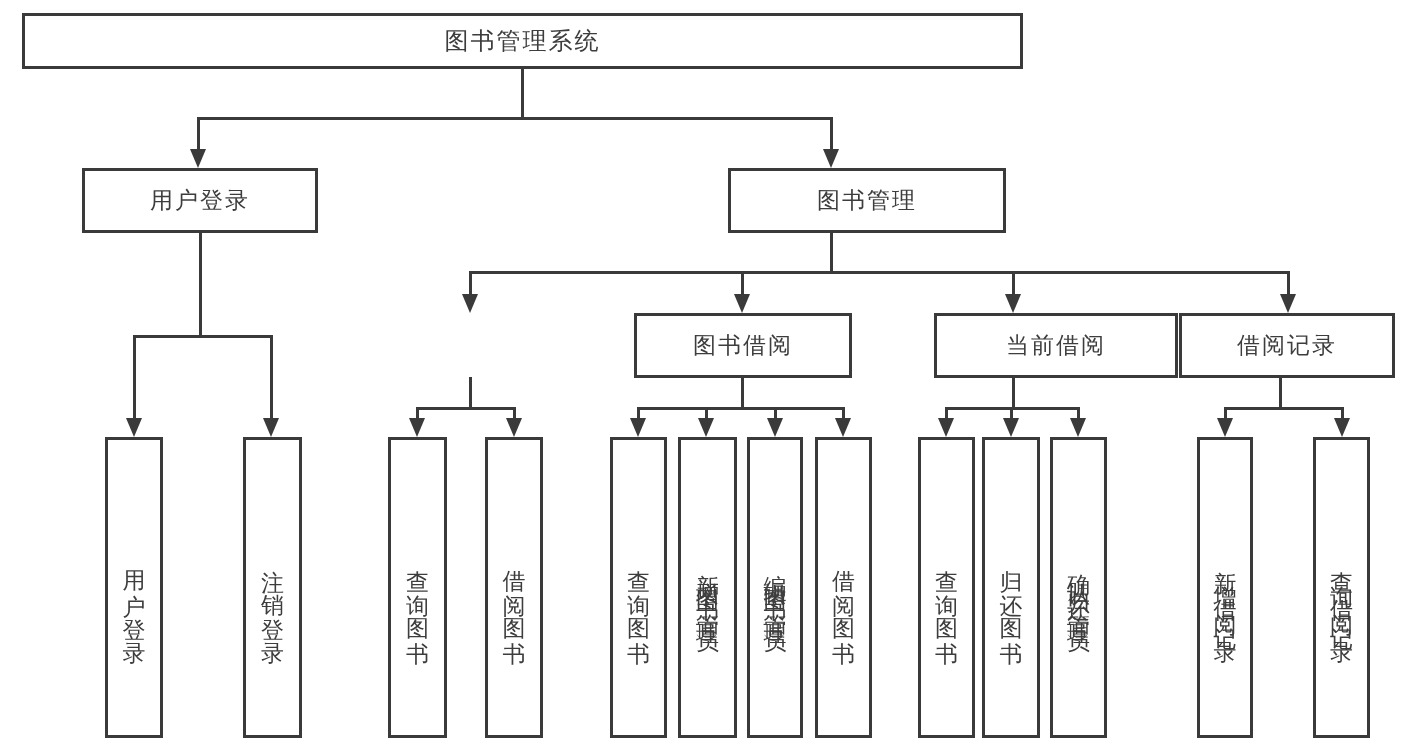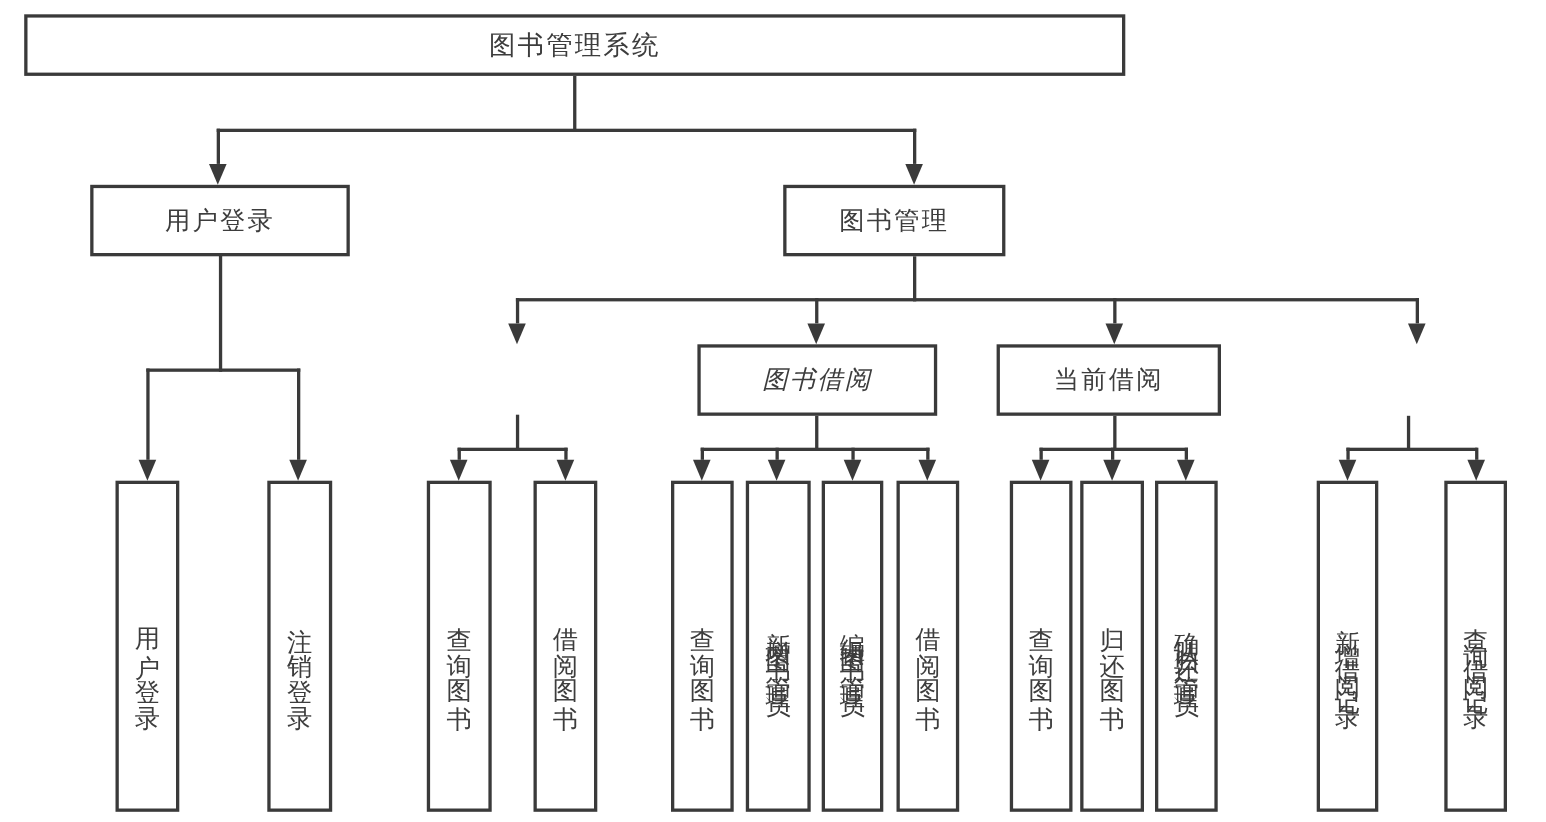--- a/index.html
+++ b/index.html
@@ -59,33 +59,36 @@
 <div class="canvas">
 
   <div class="box h-box root-box" style="left:22px; top:13px; width:1001px; height:56px;">
     <span>图书管理系统</span>
   </div>
 
   <div class="box h-box" style="left:82px; top:168px; width:236px; height:65px;">
     <span>用户登录</span>
   </div>
 
-  <div class="box h-box" style="left:712px; top:168px; width:202px; height:65px;text-align:right;">
+  <div class="box h-box" style="left:728px; top:168px; width:278px; height:65px;text-align:right;">
     <span>图书管理</span>
   </div>
 
 
-  <div class="box h-box" style="left:634px; top:313px; width:218px; height:65px;font-style:italic;">
+  <div class="box h-box" style="left:634px; top:313px; width:218px; height:65px;">
     <span>图书借阅</span>
   </div>
 
-  <div class="box h-box" style="left:906px; top:313px; width:204px; height:65px;">
+  <div class="box h-box" style="left:934px; top:313px; width:244px; height:65px;">
     <span>当前借阅</span>
   </div>
 
+  <div class="box h-box" style="left:1179px; top:313px; width:216px; height:65px;">
+    <span>借阅记录</span>
+  </div>
 
   <div class="box v-box" style="left:105px; width:58px;">
     <span class="vtext ls4">用户登录</span>
   </div>
   <div class="box v-box" style="left:243px; width:59px;">
     <span class="vtext ls4">注销登录</span>
   </div>
 
   <div class="box v-box" style="left:388px; width:59px;">
     <span class="vtext ls4">查询图书</span>

